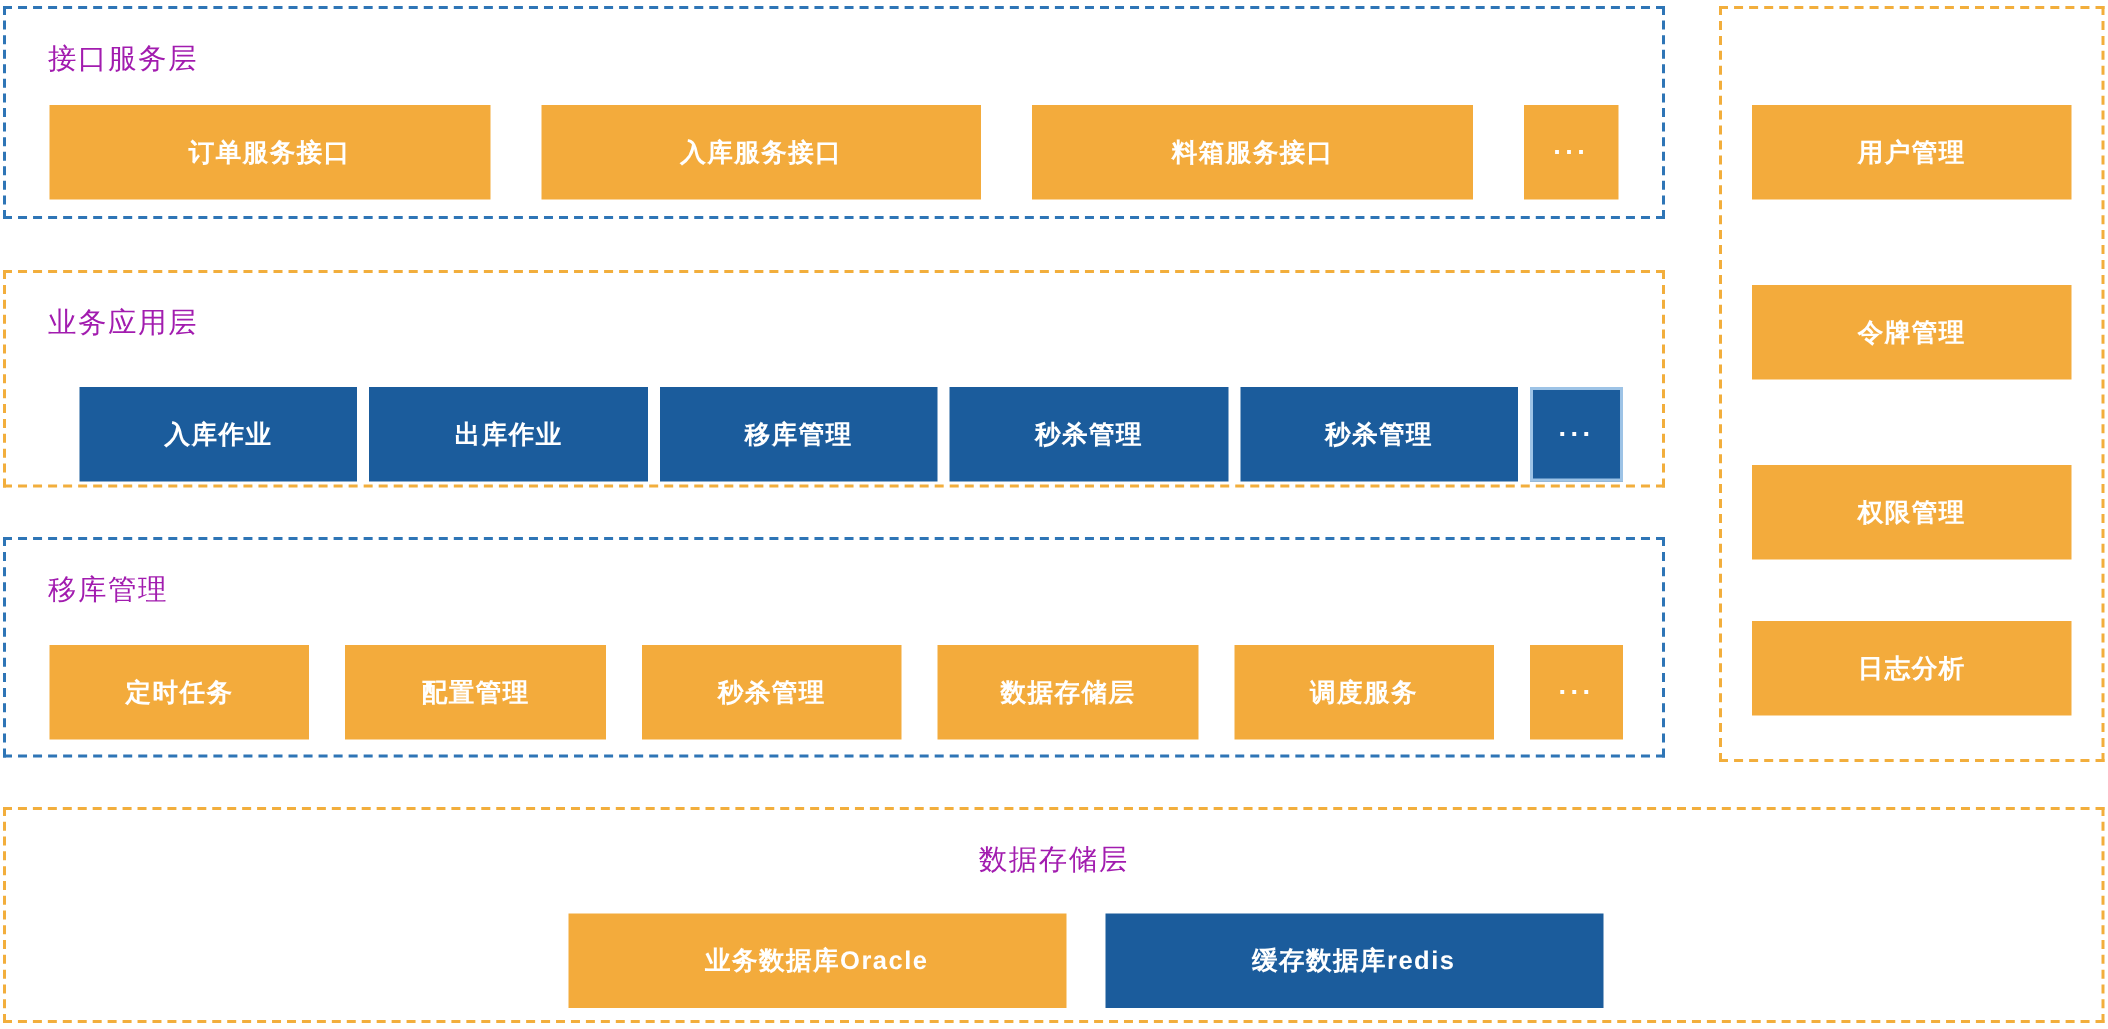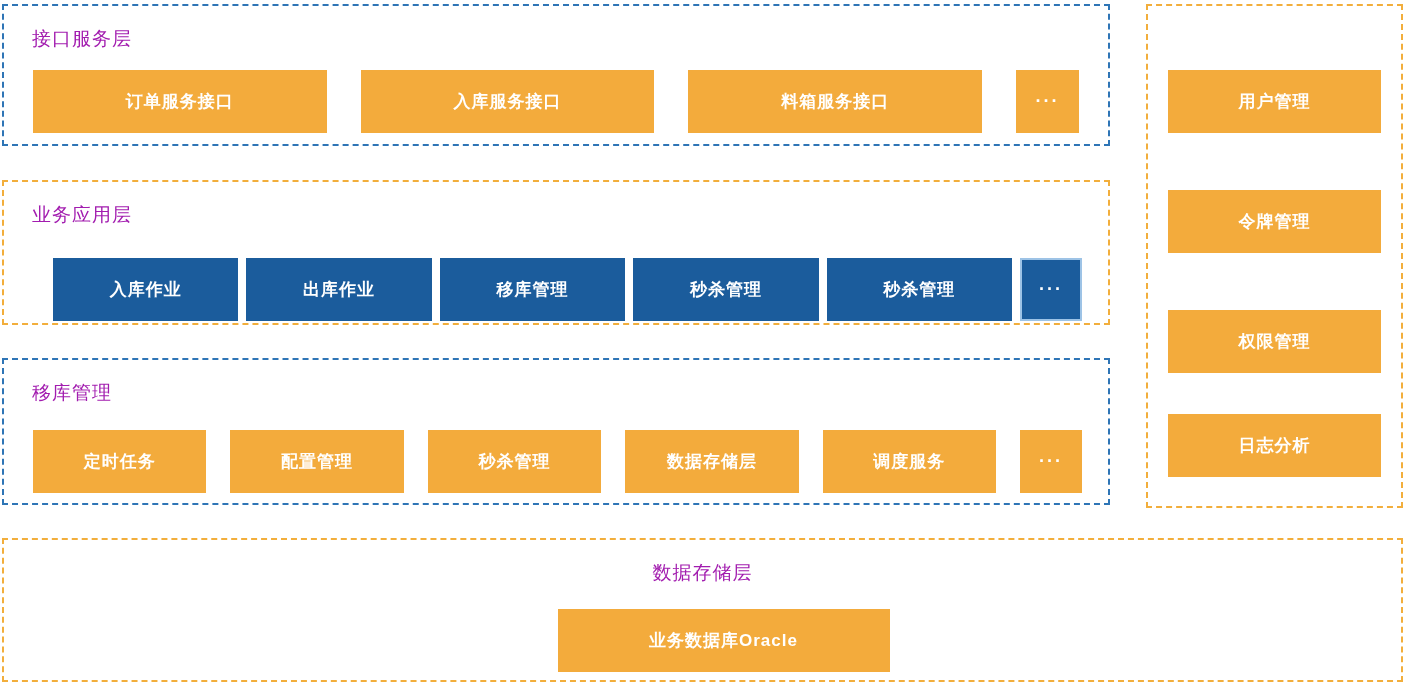--- a/index.html
+++ b/index.html
@@ -109,16 +109,17 @@
     <div class="box orange sec-btn" style="top:64px;">用户管理</div>
     <div class="box orange sec-btn" style="top:184px;">令牌管理</div>
     <div class="box orange sec-btn" style="top:304px;">权限管理</div>
     <div class="box orange sec-btn" style="top:408px;">日志分析</div>
   </div>
 
   <div class="section border-orange" style="left:2px; top:538px; width:1401px; height:144px;">
     <div class="section-title centered">数据存储层</div>
     <div class="btn-row" style="left:0; right:0; top:69px; gap:26px; justify-content:center; padding-left:42px;">
       <div class="box orange" style="width:332px;">业务数据库Oracle</div>
+      <div class="box blue" style="width:332px;">缓存数据库redis</div>
     </div>
   </div>
 
 </div>
 
 </body></html>

